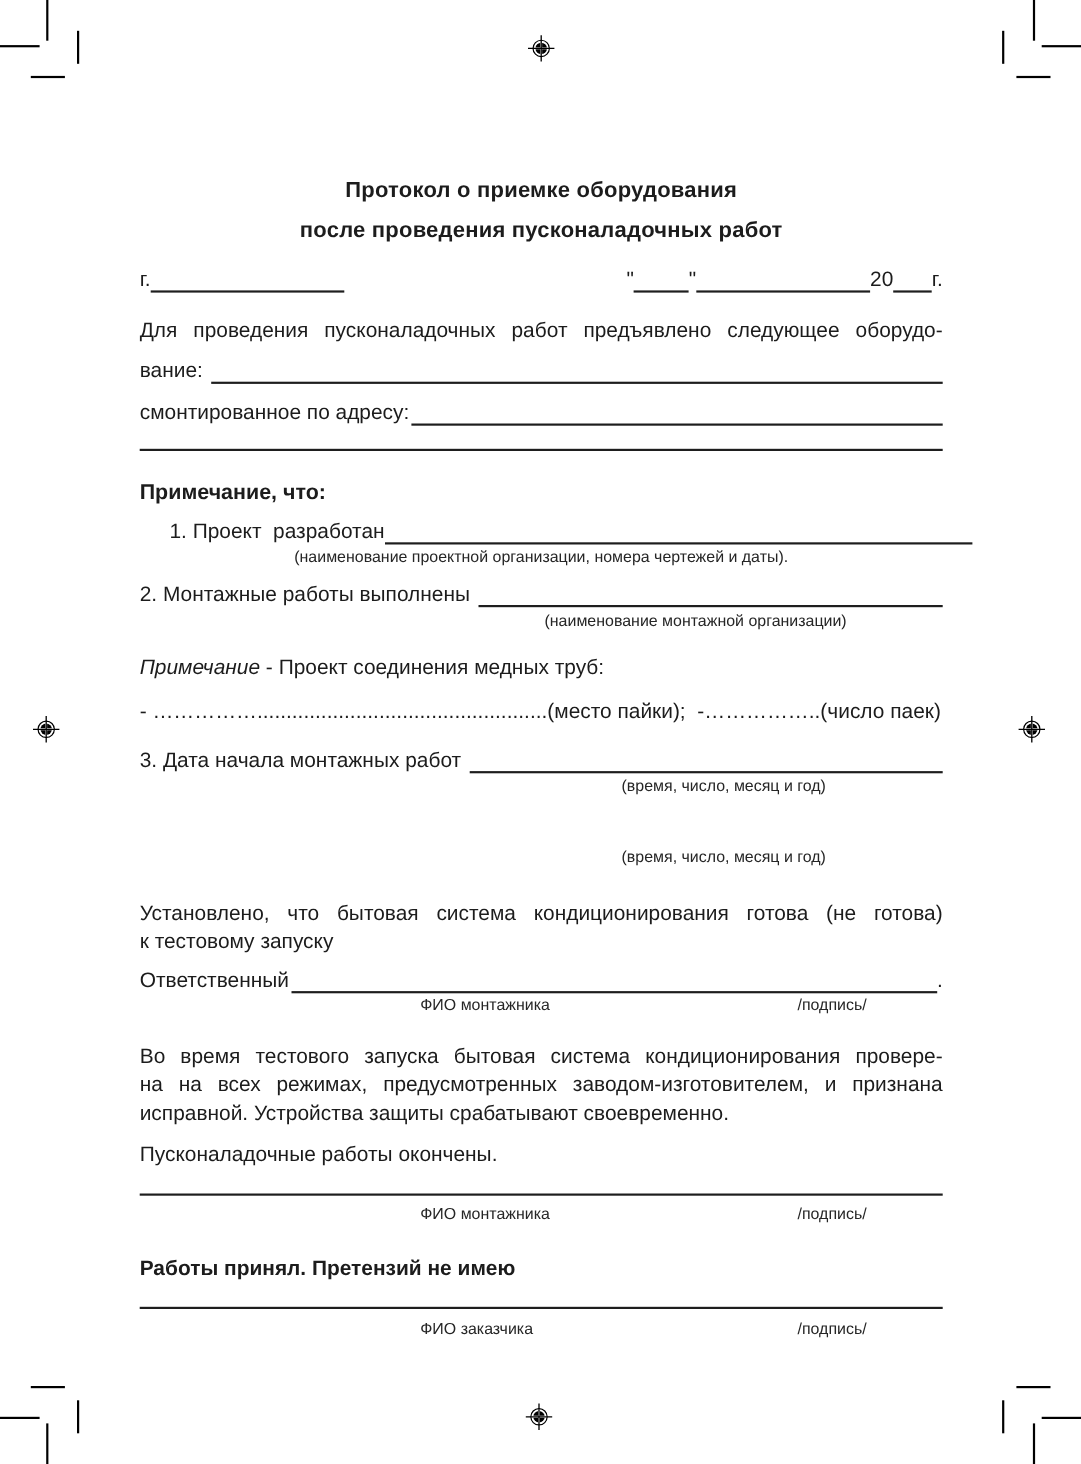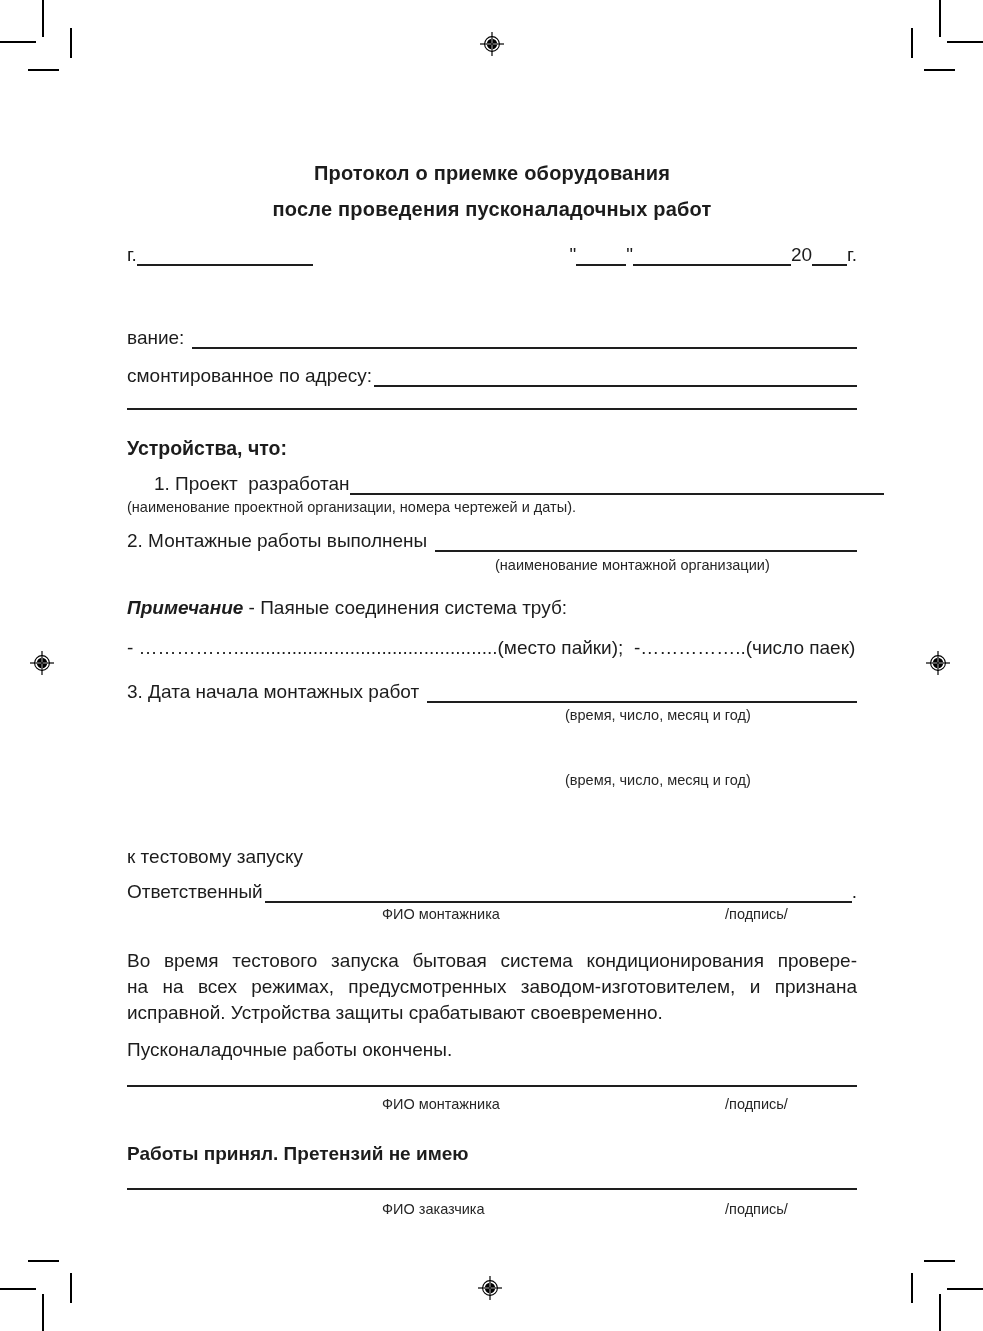--- a/index.html
+++ b/index.html
@@ -9,28 +9,28 @@
     background:#ffffff;
     color:#1c1c1c;
     font-family:"Liberation Sans", sans-serif;
     overflow:hidden;
   }
   .abs { position:absolute; left:127px; width:730px; }
   .title { text-align:center; font-weight:bold; font-size:20px; letter-spacing:.2px; }
   .body-line { font-size:19px; line-height:23px; }
   .just { text-align:justify; text-align-last:justify; }
   .bold { font-weight:bold; }
-  .italic { font-style:italic;font-weight:bold; }
+  .italic { font-style:italic; }
   .row { display:flex; align-items:flex-end; height:24px; font-size:19px; line-height:22px; }
   .fill { flex:1 1 auto; border-bottom:2px solid #1e1e1e; height:22px; }
   .gap-s { margin-left:2px; }
   .gap-m { margin-left:8px; }
   .ul { display:inline-block; border-bottom:2px solid #1e1e1e; height:22px; }
   .cap { font-size:14.5px; line-height:17px; color:#262626; }
-  .cap-right { text-align:left; }
+  .cap-right { text-align:center; }
   .caprow { height:18px; }
   .caprow .fio { position:absolute; left:255px; top:0; }
   .caprow .sign { position:absolute; left:598px; top:0; }
   .nowrap { white-space:nowrap; overflow:hidden; }
   .date-left { display:flex; align-items:flex-end; }
   .date-right { display:flex; align-items:flex-end; }
   .mark { position:absolute; background:#000000; }
   .regmark { position:absolute; width:26px; height:26px; }
 </style>
 </head>
@@ -103,59 +103,61 @@
       <span>"</span>
         <span class="ul" style="width:50px;"></span>
         <span>"</span>
         <span class="ul" style="width:158px;"></span>
         <span>20</span>
         <span class="ul" style="width:35px;"></span>
         <span>г.</span>
     </span>
   </div>
 
+  <div class="abs body-line just" style="top:289px;">Для проведения пусконаладочных работ предъявлено следующее оборудо-</div>
   <div class="abs row" style="top:325px;">
     <span class="label">вание:</span>
     <span class="fill gap-m"></span>
   </div>
   <div class="abs row" style="top:363px;justify-content:center;">
     <span class="label">смонтированное по адресу:</span>
     <span class="fill gap-s"></span>
   </div>
   <div class="abs row" style="top:386px;">
     <span class="fill"></span>
   </div>
 
-  <div class="abs body-line bold" style="top:437px; font-size:19.5px;">Устройства, что:</div>
+  <div class="abs body-line bold" style="top:437px; font-size:19.5px;">Примечание, что:</div>
 
   <div class="abs row" style="top:471px;margin-left:27px;">
     <span class="label">1. Проект&nbsp; разработан</span>
     <span class="fill"></span>
   </div>
   <div class="abs cap cap-right" style="top:499px;">(наименование проектной организации, номера чертежей и даты).</div>
 
   <div class="abs row" style="top:528px;">
     <span class="label">2. Монтажные работы выполнены</span>
     <span class="fill gap-m"></span>
   </div>
   <div class="abs cap" style="top:557px; padding-left:368px;">(наименование монтажной организации)</div>
 
   <div class="abs body-line" style="top:596px;">
-    <span class="italic">Примечание</span><span> - Паяные соединения система труб:</span>
+    <span class="italic">Примечание</span><span> - Проект соединения медных труб:</span>
   </div>
   <div class="abs body-line nowrap" style="top:636px;">- ……………..................................................(место пайки);&nbsp; -……………..(число паек)</div>
 
   <div class="abs row" style="top:679px;">
     <span class="label">3. Дата начала монтажных работ</span>
     <span class="fill gap-m"></span>
   </div>
   <div class="abs cap" style="top:707px; padding-left:438px;">(время, число, месяц и год)</div>
 
   <div class="abs cap" style="top:772px; padding-left:438px;">(время, число, месяц и год)</div>
 
+  <div class="abs body-line just" style="top:819px;">Установлено, что бытовая система кондиционирования готова (не готова)</div>
   <div class="abs body-line" style="top:845px;">к тестовому запуску</div>
 
   <div class="abs row" style="top:879px;">
     <span class="label">Ответственный</span>
     <span class="fill gap-s"></span>
     <span>.</span>
   </div>
   <div class="abs cap caprow" style="top:906px;">
     <span class="fio">ФИО монтажника</span>
     <span class="sign">/подпись/</span>

